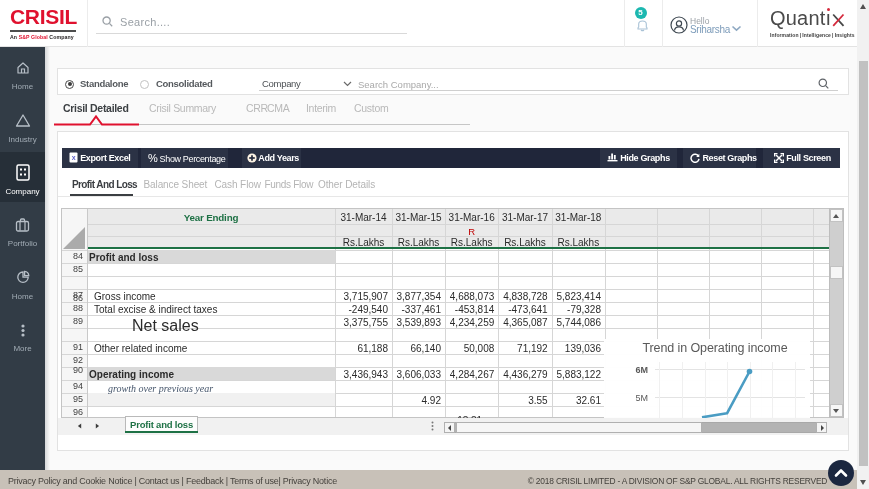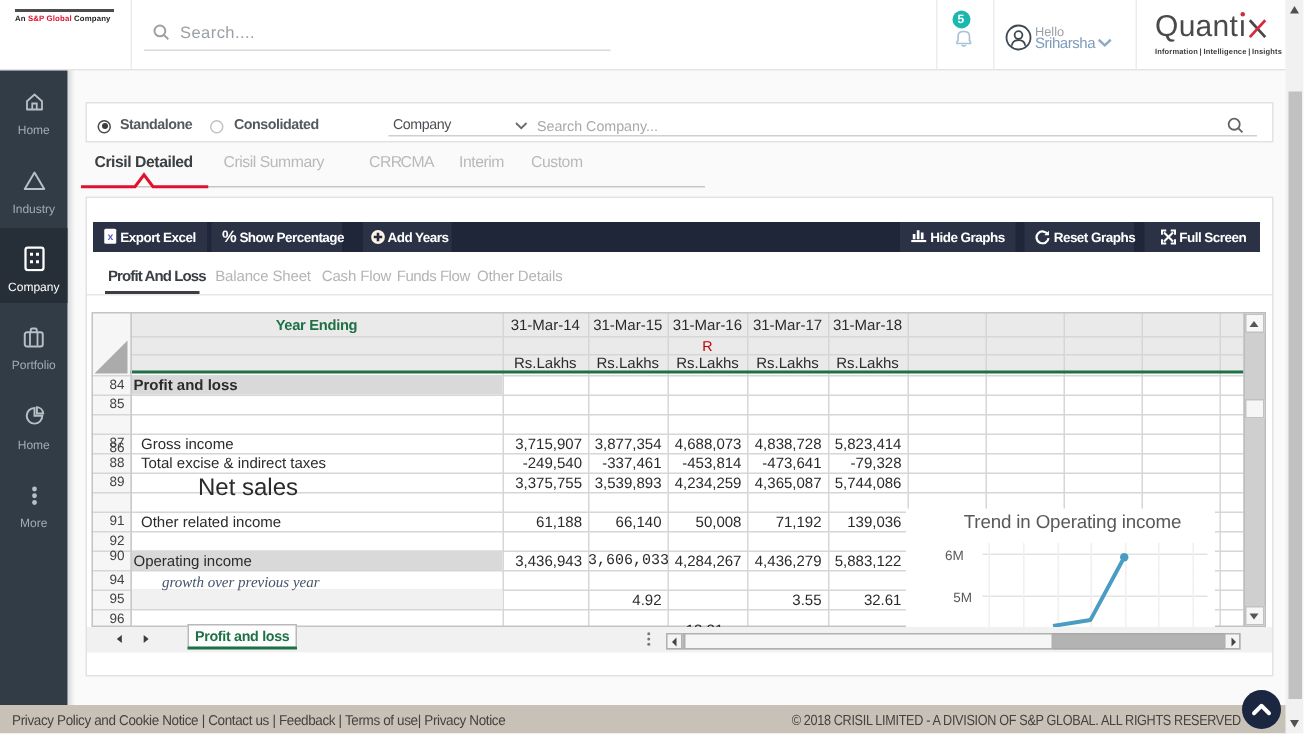--- a/index.html
+++ b/index.html
@@ -2,20 +2,21 @@
 <html><head><meta charset="utf-8"><style>
 *{margin:0;padding:0;box-sizing:border-box;}
 html,body{width:869px;height:489px;overflow:hidden;}
 body{font-family:"Liberation Sans",sans-serif;background:#fafafa;position:relative;}
 .abs{position:absolute;}
 svg{display:block;}
 </style></head><body>
 
 <div class="abs" style="left:0;top:0;width:857px;height:47px;background:#fff;border-bottom:1px solid #e3e3e3;"></div>
 <div class="abs" style="left:10px;top:5px;width:80px;height:40px;">
+    <div style="font-weight:bold;font-size:21px;letter-spacing:-0.3px;color:#e0112e;font-family:'Liberation Sans',sans-serif;">CRISIL</div>
     <div style="width:66px;height:2px;background:#4d4d4d;margin-top:1px;"></div>
     <div style="font-size:5.2px;font-weight:bold;color:#231f20;margin-top:2px;letter-spacing:0.1px;">An <span style="color:#e0112e;">S&amp;P Global</span> Company</div>
   </div>
 <div class="abs" style="left:87px;top:0;width:1px;height:47px;background:#ececec;"></div>
 <div class="abs" style="left:624px;top:0;width:1px;height:47px;background:#ececec;"></div>
 <div class="abs" style="left:662px;top:0;width:1px;height:47px;background:#ececec;"></div>
 <div class="abs" style="left:757px;top:0;width:1px;height:47px;background:#ececec;"></div>
 <div class="abs" style="left:102px;top:16px;width:11px;height:11px;">
     <svg width="11" height="11" viewBox="0 0 11 11">
       <circle cx="4.6" cy="4.6" r="3.6" fill="none" stroke="#9aa0a6" stroke-width="1.3"></circle>
@@ -132,21 +133,21 @@
     <svg width="85" height="13" viewBox="0 0 85 13">
       <polyline points="0,10.5 36,10.5 42,2.5 48,10.5 85,10.5" fill="none" stroke="#e0112e" stroke-width="2"></polyline>
     </svg>
   </div>
 <div class="abs" style="left:57px;top:131px;width:792px;height:320px;background:#fff;border:1px solid #e2e2e2;"></div>
 <div class="abs" style="left:62px;top:148px;width:777px;height:20px;background:#20263a;"></div>
 <div class="abs" style="left:62px;top:148px;width:76px;height:20px;background:#2b3245;color:#fff;font-size:9px;font-weight:bold;line-height:20px;white-space:nowrap;letter-spacing:-0.35px;"><span style="margin-left:7px;"><svg width="9" height="11" viewBox="0 0 9 11" style="display:inline-block;vertical-align:-2px;">
         <rect x="0.5" y="0.5" width="8" height="10" rx="1" fill="#fff"></rect>
         <text x="4.5" y="8" font-size="7" font-weight="bold" fill="#5b5fc7" text-anchor="middle" font-family="Liberation Sans">x</text>
       </svg> Export Excel</span></div>
-<div class="abs" style="left:141px;top:148px;width:86.5px;height:20px;background:#2b3245;color:#fff;font-size:9px;font-weight:bold;line-height:20px;white-space:nowrap;letter-spacing:-0.35px;"><span style="margin-left:7px;"><span style="font-size:11px;">%</span> Show Percentage</span></div>
+<div class="abs" style="left:141px;top:148px;width:86.5px;height:20px;background:#2b3245;color:#fff;font-size:9px;font-weight:normal;line-height:20px;white-space:nowrap;letter-spacing:-0.35px;"><span style="margin-left:7px;"><span style="font-size:11px;">%</span> Show Percentage</span></div>
 <div class="abs" style="left:241.5px;top:148px;width:59.5px;height:20px;background:#2b3245;color:#fff;font-size:9px;font-weight:bold;line-height:20px;white-space:nowrap;letter-spacing:-0.35px;"><span style="margin-left:5px;"><svg width="10" height="10" viewBox="0 0 10 10" style="display:inline-block;vertical-align:-2px;">
         <circle cx="5" cy="5" r="4.6" fill="#fdf3e4"></circle>
         <line x1="5" y1="2.2" x2="5" y2="7.8" stroke="#252b3d" stroke-width="1.7"></line>
         <line x1="2.2" y1="5" x2="7.8" y2="5" stroke="#252b3d" stroke-width="1.7"></line>
       </svg> Add Years</span></div>
 <div class="abs" style="left:600px;top:148px;width:76.6px;height:20px;background:#2b3245;color:#fff;font-size:9px;font-weight:bold;line-height:20px;white-space:nowrap;letter-spacing:-0.35px;"><span style="margin-left:7px;"><svg width="11" height="10" viewBox="0 0 11 10" style="display:inline-block;vertical-align:-1px;">
         <rect x="0.5" y="8" width="10" height="1.4" fill="#fff"></rect>
         <rect x="1.5" y="4" width="1.8" height="3.5" fill="#fff"></rect>
         <rect x="4.2" y="1.5" width="1.8" height="6" fill="#fff"></rect>
         <rect x="6.9" y="3" width="1.8" height="4.5" fill="#fff"></rect>
@@ -248,34 +249,34 @@
 <div class="abs" style="left:392.0px;top:316.6px;width:49.0px;text-align:right;font-size:10px;color:#2b2b2b;">3,539,893</div>
 <div class="abs" style="left:445.0px;top:316.6px;width:49.30000000000001px;text-align:right;font-size:10px;color:#2b2b2b;">4,234,259</div>
 <div class="abs" style="left:498.3px;top:316.6px;width:49.400000000000034px;text-align:right;font-size:10px;color:#2b2b2b;">4,365,087</div>
 <div class="abs" style="left:551.7px;top:316.6px;width:49.299999999999955px;text-align:right;font-size:10px;color:#2b2b2b;">5,744,086</div>
 <div class="abs" style="left:94px;top:342.6px;font-size:10px;color:#2b2b2b;white-space:nowrap;">Other related income</div>
 <div class="abs" style="left:335.0px;top:342.6px;width:53.0px;text-align:right;font-size:10px;color:#2b2b2b;">61,188</div>
 <div class="abs" style="left:392.0px;top:342.6px;width:49.0px;text-align:right;font-size:10px;color:#2b2b2b;">66,140</div>
 <div class="abs" style="left:445.0px;top:342.6px;width:49.30000000000001px;text-align:right;font-size:10px;color:#2b2b2b;">50,008</div>
 <div class="abs" style="left:498.3px;top:342.6px;width:49.400000000000034px;text-align:right;font-size:10px;color:#2b2b2b;">71,192</div>
 <div class="abs" style="left:551.7px;top:342.6px;width:49.299999999999955px;text-align:right;font-size:10px;color:#2b2b2b;">139,036</div>
-<div class="abs" style="left:89px;top:368.6px;font-size:10px;color:#2b2b2b;white-space:nowrap;font-weight:normal;">Operating income</div>
+<div class="abs" style="left:89px;top:368.6px;font-size:10px;color:#2b2b2b;white-space:nowrap;font-weight:bold;">Operating income</div>
 <div class="abs" style="left:335.0px;top:368.6px;width:53.0px;text-align:right;font-size:10px;color:#2b2b2b;">3,436,943</div>
-<div class="abs" style="left:392.0px;top:368.6px;width:49.0px;text-align:right;font-size:10px;color:#2b2b2b;font-family:Liberation Mono, monospace;">3,606,033</div>
+<div class="abs" style="left:392.0px;top:368.6px;width:49.0px;text-align:right;font-size:10px;color:#2b2b2b;">3,606,033</div>
 <div class="abs" style="left:445.0px;top:368.6px;width:49.30000000000001px;text-align:right;font-size:10px;color:#2b2b2b;">4,284,267</div>
 <div class="abs" style="left:498.3px;top:368.6px;width:49.400000000000034px;text-align:right;font-size:10px;color:#2b2b2b;">4,436,279</div>
 <div class="abs" style="left:551.7px;top:368.6px;width:49.299999999999955px;text-align:right;font-size:10px;color:#2b2b2b;">5,883,122</div>
 <div class="abs" style="left:108px;top:383px;font-size:10px;color:#44546a;white-space:nowrap;font-style:italic;font-family:Liberation Serif, serif;">growth over previous year</div>
 <div class="abs" style="left:392.0px;top:394.6px;width:49.0px;text-align:right;font-size:10px;color:#2b2b2b;">4.92</div>
 <div class="abs" style="left:445.0px;top:415px;width:49.30000000000001px;text-align:center;font-size:10px;color:#2b2b2b;">18.81</div>
 <div class="abs" style="left:498.3px;top:394.6px;width:49.400000000000034px;text-align:right;font-size:10px;color:#2b2b2b;">3.55</div>
 <div class="abs" style="left:551.7px;top:394.6px;width:49.299999999999955px;text-align:right;font-size:10px;color:#2b2b2b;">32.61</div>
 <div class="abs" style="left:604px;top:339px;width:206px;height:79px;background:rgba(255,255,255,0.97);"></div>
 <div class="abs" style="left:612px;top:341px;width:206px;text-align:center;font-size:12.5px;color:#595959;letter-spacing:-0.1px;">Trend in Operating income</div>
-<div class="abs" style="left:630px;top:365px;width:18px;font-size:9px;color:#595959;">6M</div>
+<div class="abs" style="left:630px;top:365px;width:18px;text-align:right;font-size:9px;color:#595959;font-weight:bold;">6M</div>
 <div class="abs" style="left:630px;top:393px;width:18px;text-align:right;font-size:9px;color:#595959;">5M</div>
 <div class="abs" style="left:655px;top:368.6px;width:150px;height:1px;background:#e3e3e3;"></div>
 <div class="abs" style="left:655px;top:396.7px;width:150px;height:1px;background:#e3e3e3;"></div>
 <div class="abs" style="left:659px;top:362px;width:1px;height:56px;background:#f0f0f0;"></div>
 <div class="abs" style="left:682px;top:362px;width:1px;height:56px;background:#f0f0f0;"></div>
 <div class="abs" style="left:704.5px;top:362px;width:1px;height:56px;background:#f0f0f0;"></div>
 <div class="abs" style="left:727px;top:362px;width:1px;height:56px;background:#f0f0f0;"></div>
 <div class="abs" style="left:749.5px;top:362px;width:1px;height:56px;background:#f0f0f0;"></div>
 <div class="abs" style="left:772px;top:362px;width:1px;height:56px;background:#f0f0f0;"></div>
 <div class="abs" style="left:794.5px;top:362px;width:1px;height:56px;background:#f0f0f0;"></div>

